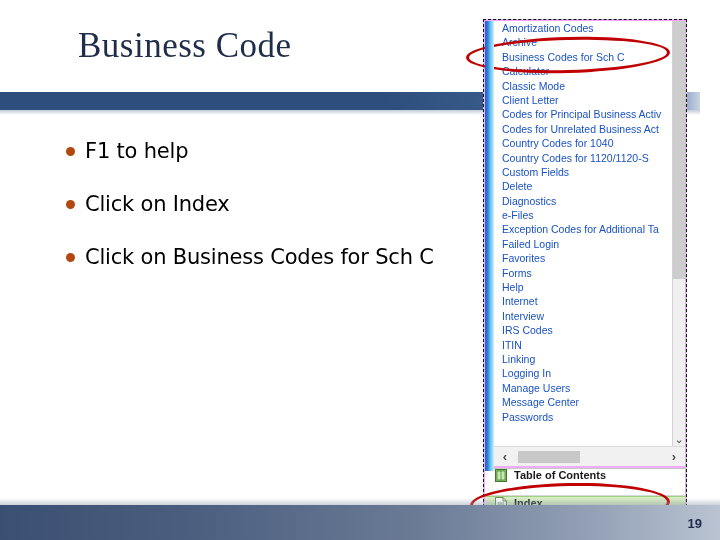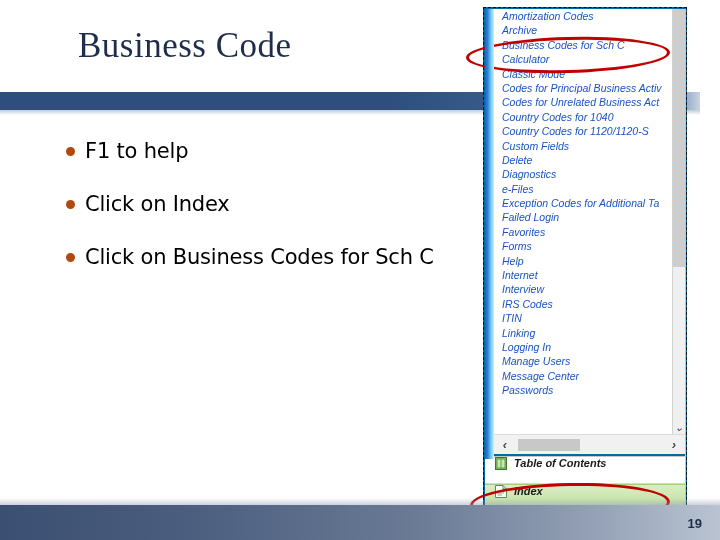--- a/index.html
+++ b/index.html
@@ -82,28 +82,27 @@
     font-size: 21px;
     line-height: 31px;
     color: #000000;
     letter-spacing: -0.2px;
   }
 
   
   #help-panel {
     position: absolute;
     left: 483px;
-    top: 7px;
+    top: 19px;
     width: 204px;
     height: 508px;
     border: 1px dashed #111111;
     box-sizing: border-box;
-    background: #0369a1;
-    overflow: hidden;
-    font-style: italic;
+    background: #f0abfc;
+    overflow: hidden;
   }
   #panel-inner {
     position: absolute;
     left: 1px; top: 1px;
     width: 200px; height: 504px;
     display: flex;
     flex-direction: column;
   }
   
   #left-strip {
@@ -310,20 +309,21 @@
     <div id="panel-inner">
 
       <div id="left-strip"></div>
 
       <div id="list-area">
           <div class="index-item">Amortization Codes</div>
           <div class="index-item">Archive</div>
           <div class="index-item">Business Codes for Sch C</div>
           <div class="index-item">Calculator</div>
           <div class="index-item">Classic Mode</div>
+          <div class="index-item">Client Letter</div>
           <div class="index-item">Codes for Principal Business Activ</div>
           <div class="index-item">Codes for Unrelated Business Act</div>
           <div class="index-item">Country Codes for 1040</div>
           <div class="index-item">Country Codes for 1120/1120-S</div>
           <div class="index-item">Custom Fields</div>
           <div class="index-item">Delete</div>
           <div class="index-item">Diagnostics</div>
           <div class="index-item">e-Files</div>
           <div class="index-item">Exception Codes for Additional Ta</div>
           <div class="index-item">Failed Login</div>

